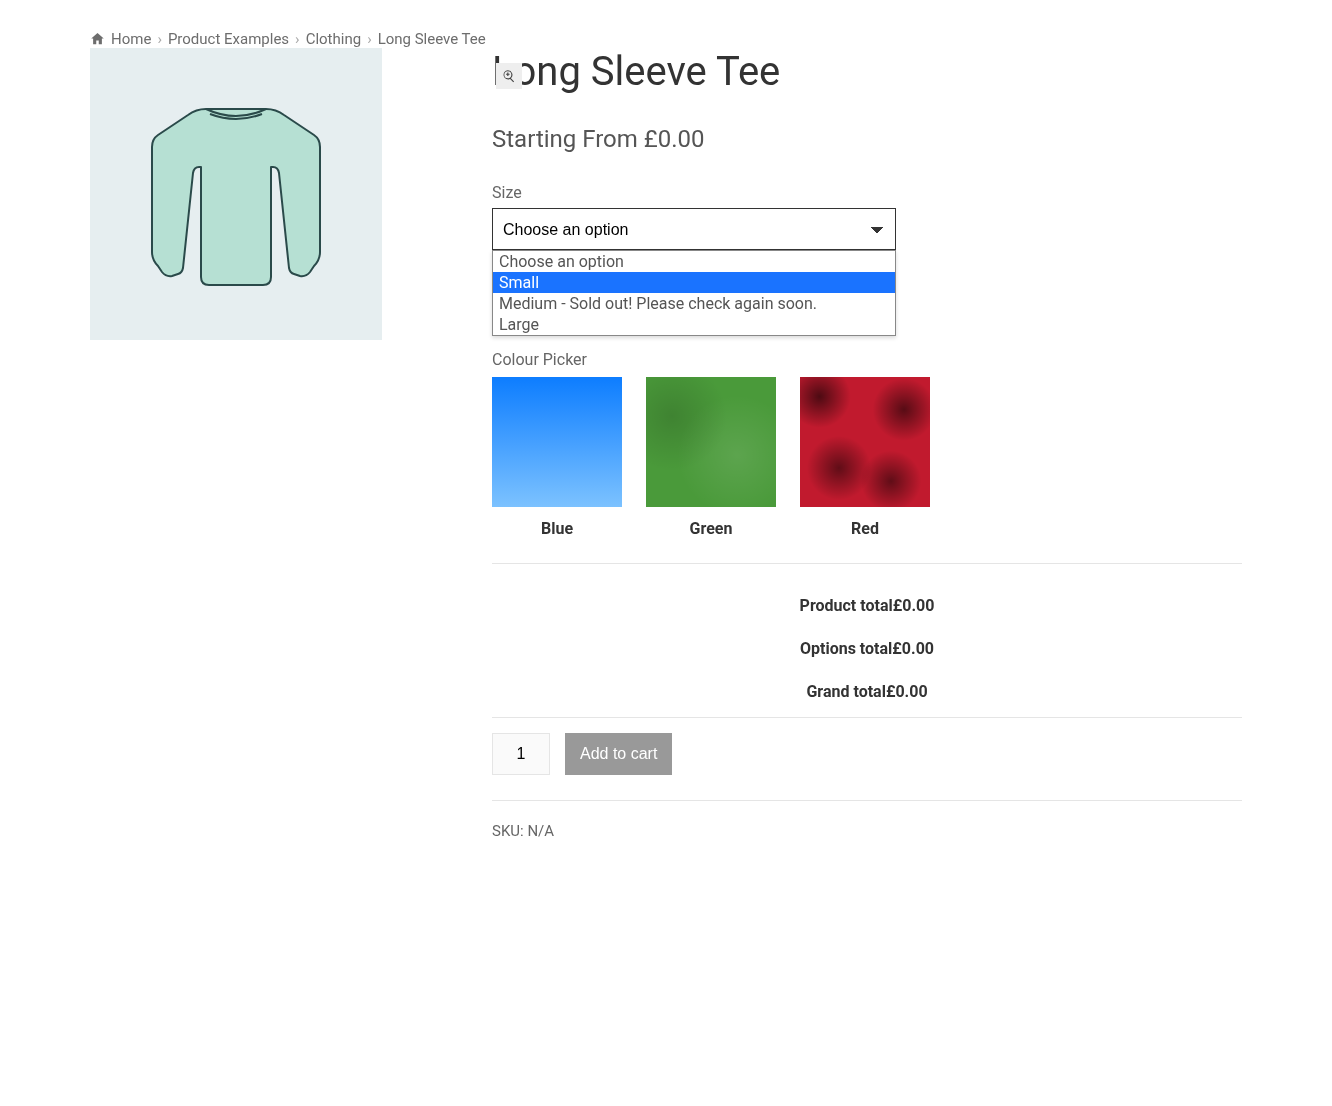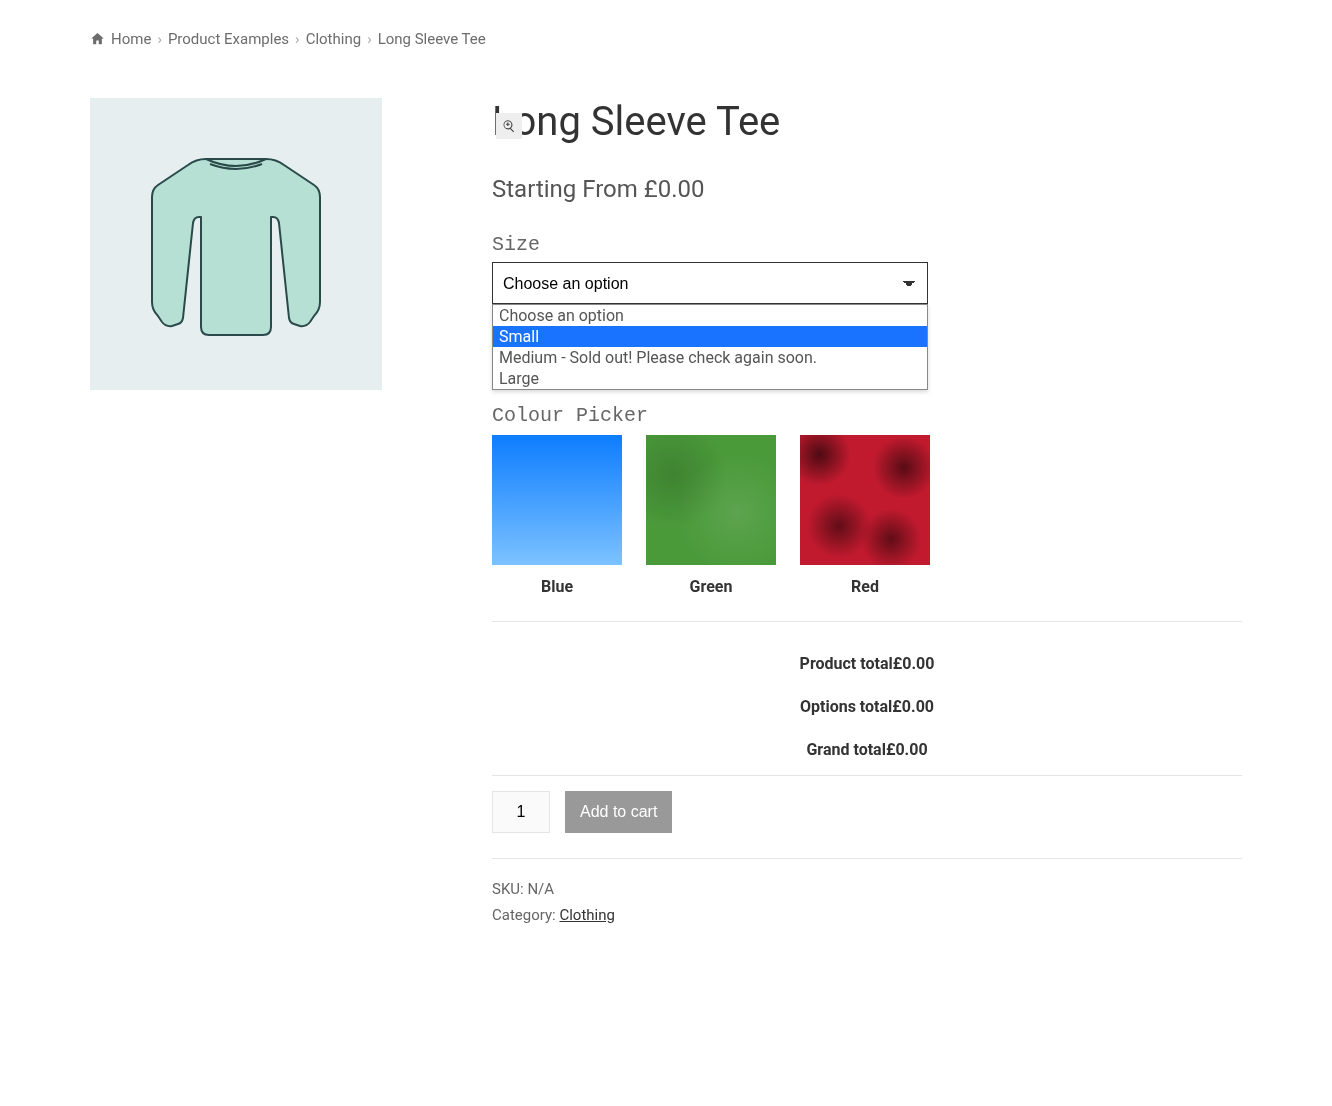--- a/index.html
+++ b/index.html
@@ -6,21 +6,21 @@
   body {
     font-family: -apple-system, BlinkMacSystemFont, "Segoe UI", Roboto, Arial, sans-serif;
     color: #333;
     background: #fff;
     font-size: 16px;
     width: 1332px;
   }
   .page { padding: 30px 90px 60px; }
 
   
-  .breadcrumb { color:#6d6d6d; font-size:15px; margin-bottom:50px; display:flex; align-items:center; flex-wrap:wrap; gap:6px;}
+  .breadcrumb { color:#6d6d6d; font-size:15px; display:flex; align-items:center; flex-wrap:wrap; gap:6px;}
   .breadcrumb a { color:#6d6d6d; text-decoration:none; }
   .breadcrumb .sep { color:#aaa; }
   .breadcrumb .home-icon svg { width:15px; height:15px; vertical-align:-2px; fill:#6d6d6d; }
 
   .product { display:flex; gap:40px; }
   .gallery { width:362px; flex:none; position:relative; }
   .gallery .zoom {
     position:absolute; right:-70px; top:15px;
     width:26px; height:26px; background:#eee;
     display:flex; align-items:center; justify-content:center;
@@ -32,23 +32,23 @@
     display:flex; align-items:center; justify-content:center;
   }
   .product-image svg { width:220px; height:220px; }
 
   .details { flex:1; color:#555; }
   h1.title { font-size:40px; font-weight:400; color:#333; margin-bottom:30px; }
   .price { font-size:24px; color:#555; margin-bottom:30px; }
   .desc { color:#666; line-height:1.6; margin-bottom:25px; font-size:16px; }
 
   .field { margin-bottom:25px; }
-  .field-label { color:#666; font-size:20px; margin-bottom:6px; display:block;font-family:Liberation Mono, monospace; }
-
-  .select-wrap { position:relative; width:436px; }
+  .field-label { color:#666; font-size:16px; margin-bottom:6px; display:block; }
+
+  .select-wrap { position:relative; width:404px; }
   select {
     width:100%; height:42px; border:1px solid #333; background:#fff;
     font-size:16px; padding:0 10px; appearance:none;
     background-image: linear-gradient(45deg, transparent 50%, #333 50%),
                       linear-gradient(135deg, #333 50%, transparent 50%);
     background-position: calc(100% - 18px) 18px, calc(100% - 12px) 18px;
     background-size:6px 6px, 6px 6px;
     background-repeat:no-repeat;
   }
   .dropdown-list {
@@ -190,20 +190,17 @@
 
       <div class="cart-row">
         <input class="qty" type="text" value="1" style="">
         <button class="addcart">Add to cart</button>
       </div>
 
       <div class="meta">
         <div>
           <span>SKU: </span><span>N/A</span>
         </div>
-        <div>
-          <span>Category: </span><a href="#">Clothing</a>
-        </div>
       </div>
 
     </div>
   </div>
 </div>
 
 </body></html>

